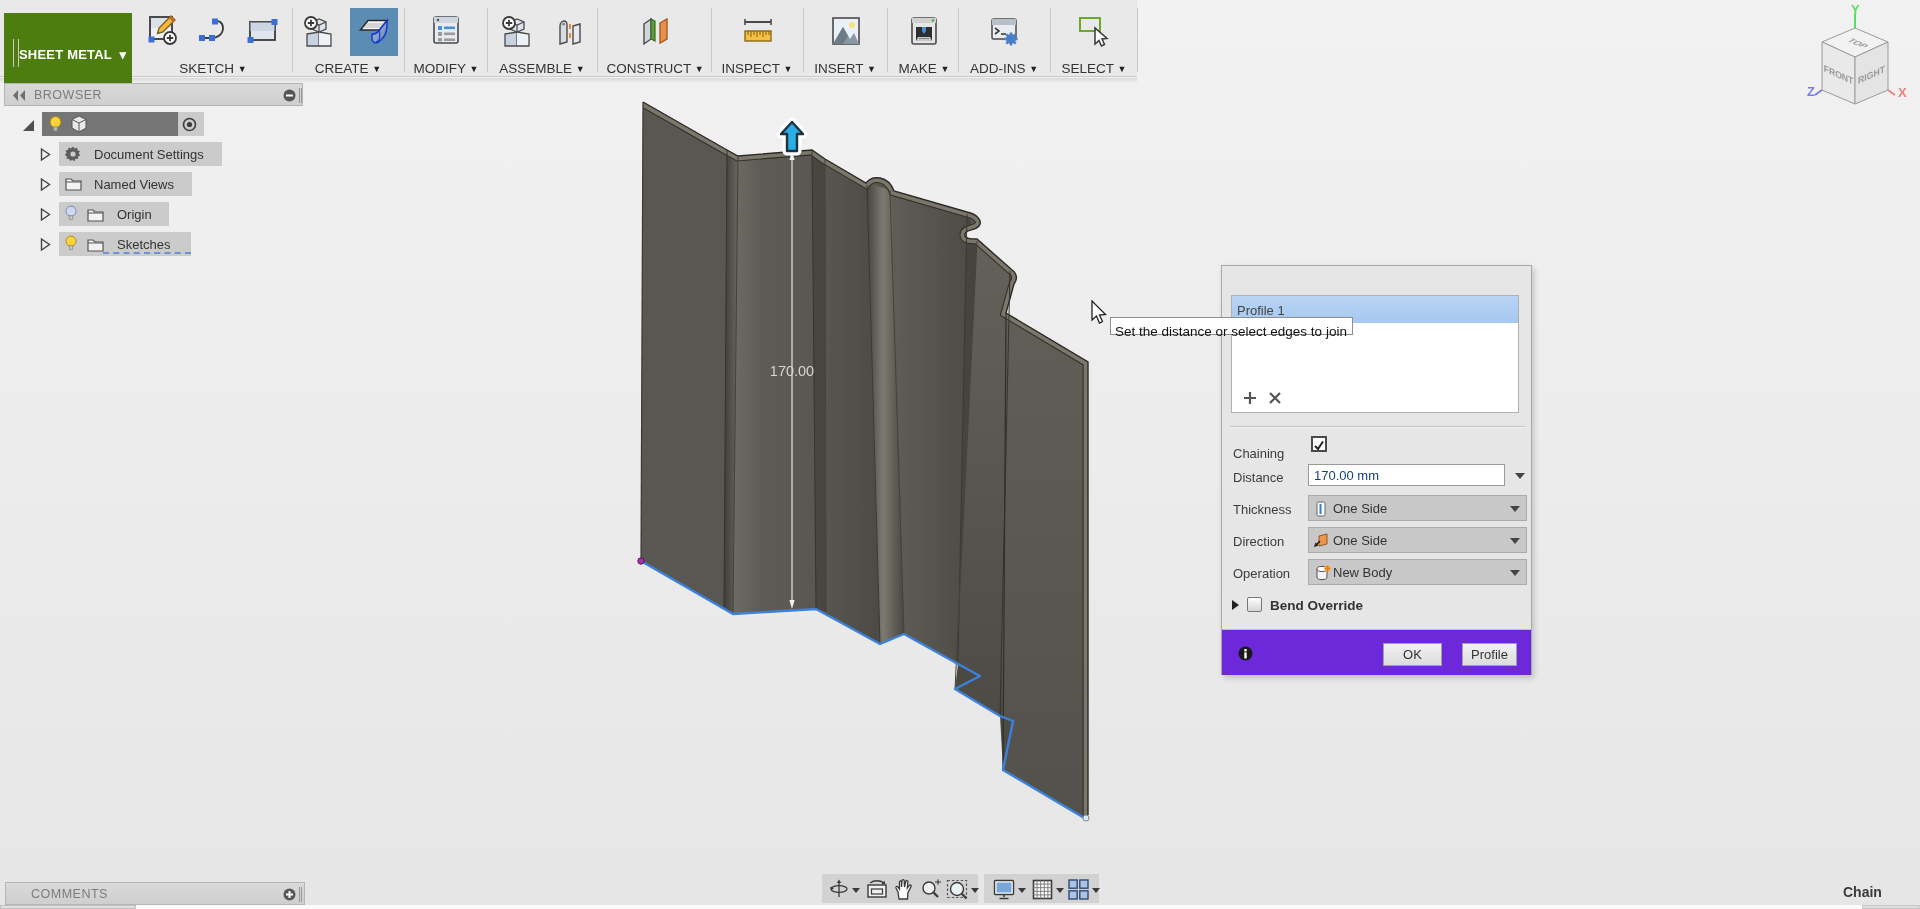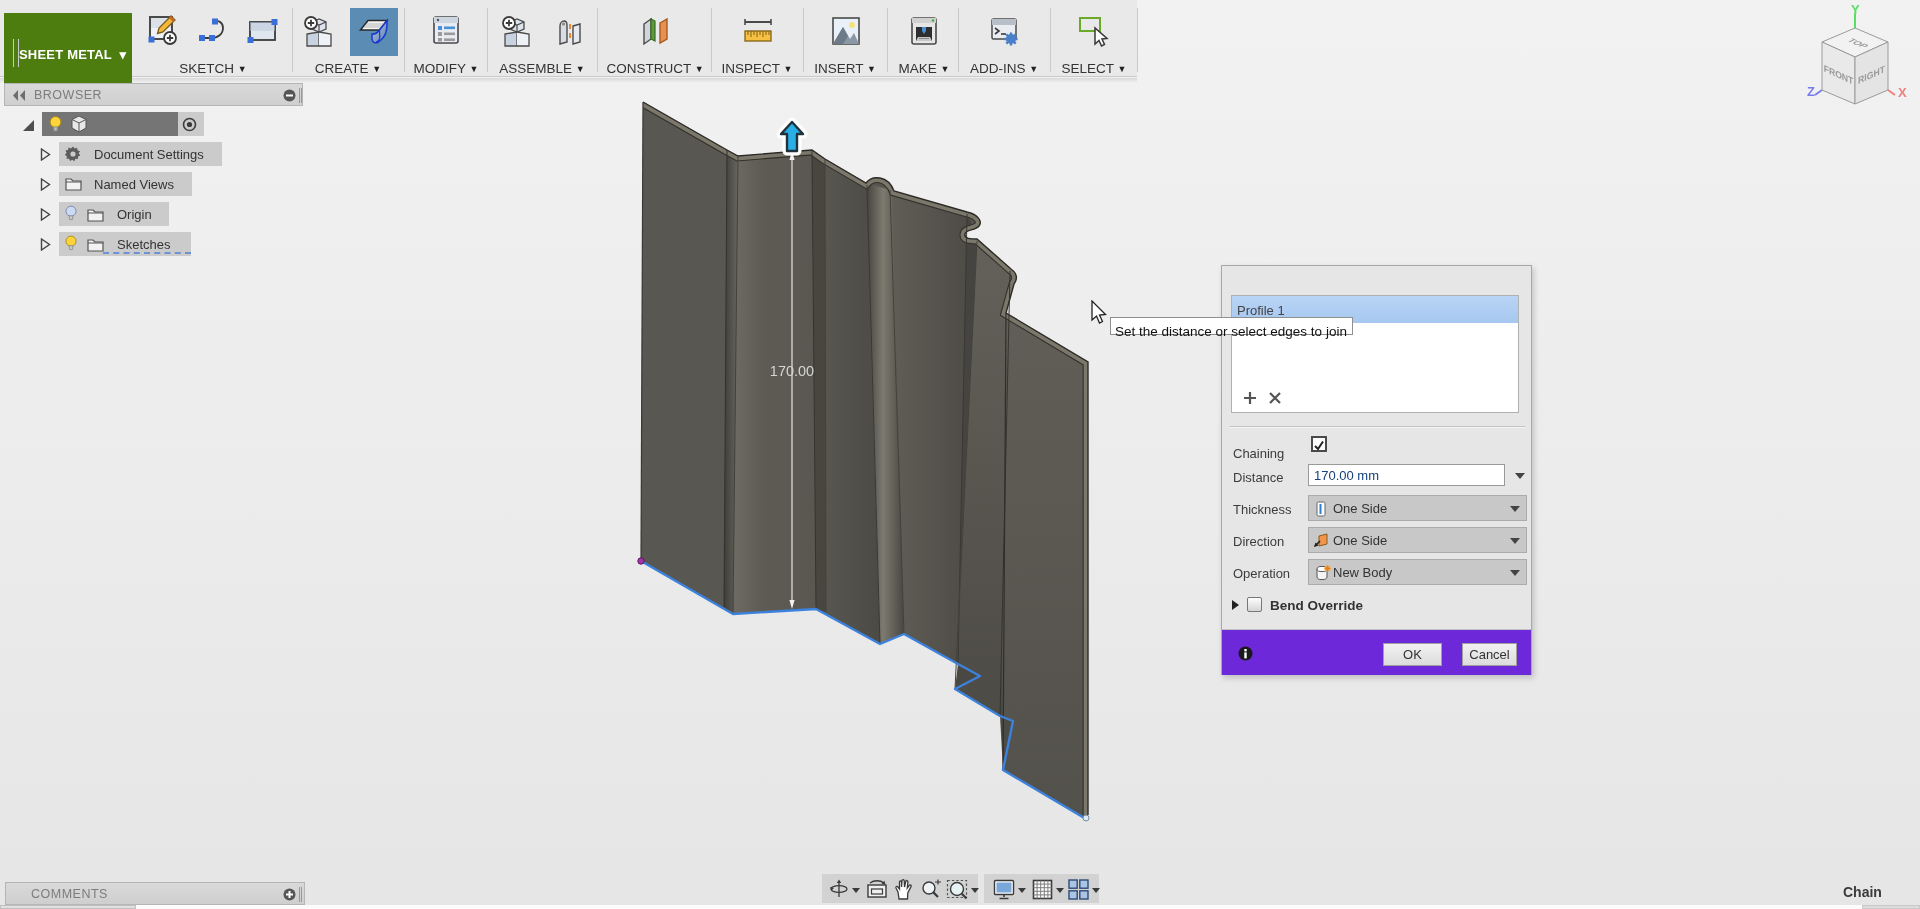--- a/index.html
+++ b/index.html
@@ -514,21 +514,21 @@
   <div class="abs" style="left:48px;top:332px;font-size:13.5px;font-weight:bold;color:#333">Bend Override</div>
 
   <div class="abs" style="left:0;top:363px;width:100%;height:1px;background:#c0c0c0"></div>
   <div class="abs" style="left:0;top:364px;width:100%;height:45px;background:#6d28d9">
     <svg class="abs" style="left:16px;top:16px" width="15" height="15" viewBox="0 0 15 15">
       <circle cx="7.5" cy="7.5" r="7" fill="#1a1a1a"></circle>
       <rect x="6.3" y="3" width="2.4" height="2.4" fill="#fff"></rect>
       <rect x="6.3" y="6.4" width="2.4" height="6" fill="#fff"></rect>
     </svg>
     <div class="btn" style="left:161px;top:13px;width:59px;padding-top:3px">OK</div>
-    <div class="btn" style="left:240px;top:13px;width:55px;padding-top:3px">Cancel</div>
+    <div class="btn" style="left:240px;top:13px;width:55px;padding-top:3px">Profile</div>
   </div>
 </div>
 
 <div id="tip">
     <div class="t">Set the distance or select edges to join</div>
   </div>
 <svg class="abs" style="left:1089px;top:300px;z-index:61" width="20" height="26" viewBox="0 0 20 26">
   <path d="M3 1 L3 20 L7.5 16 L10.5 23 L13.5 21.5 L10.5 15 L16.5 14.5 Z" fill="#fff" stroke="#222" stroke-width="1.3"></path>
 </svg>
 

